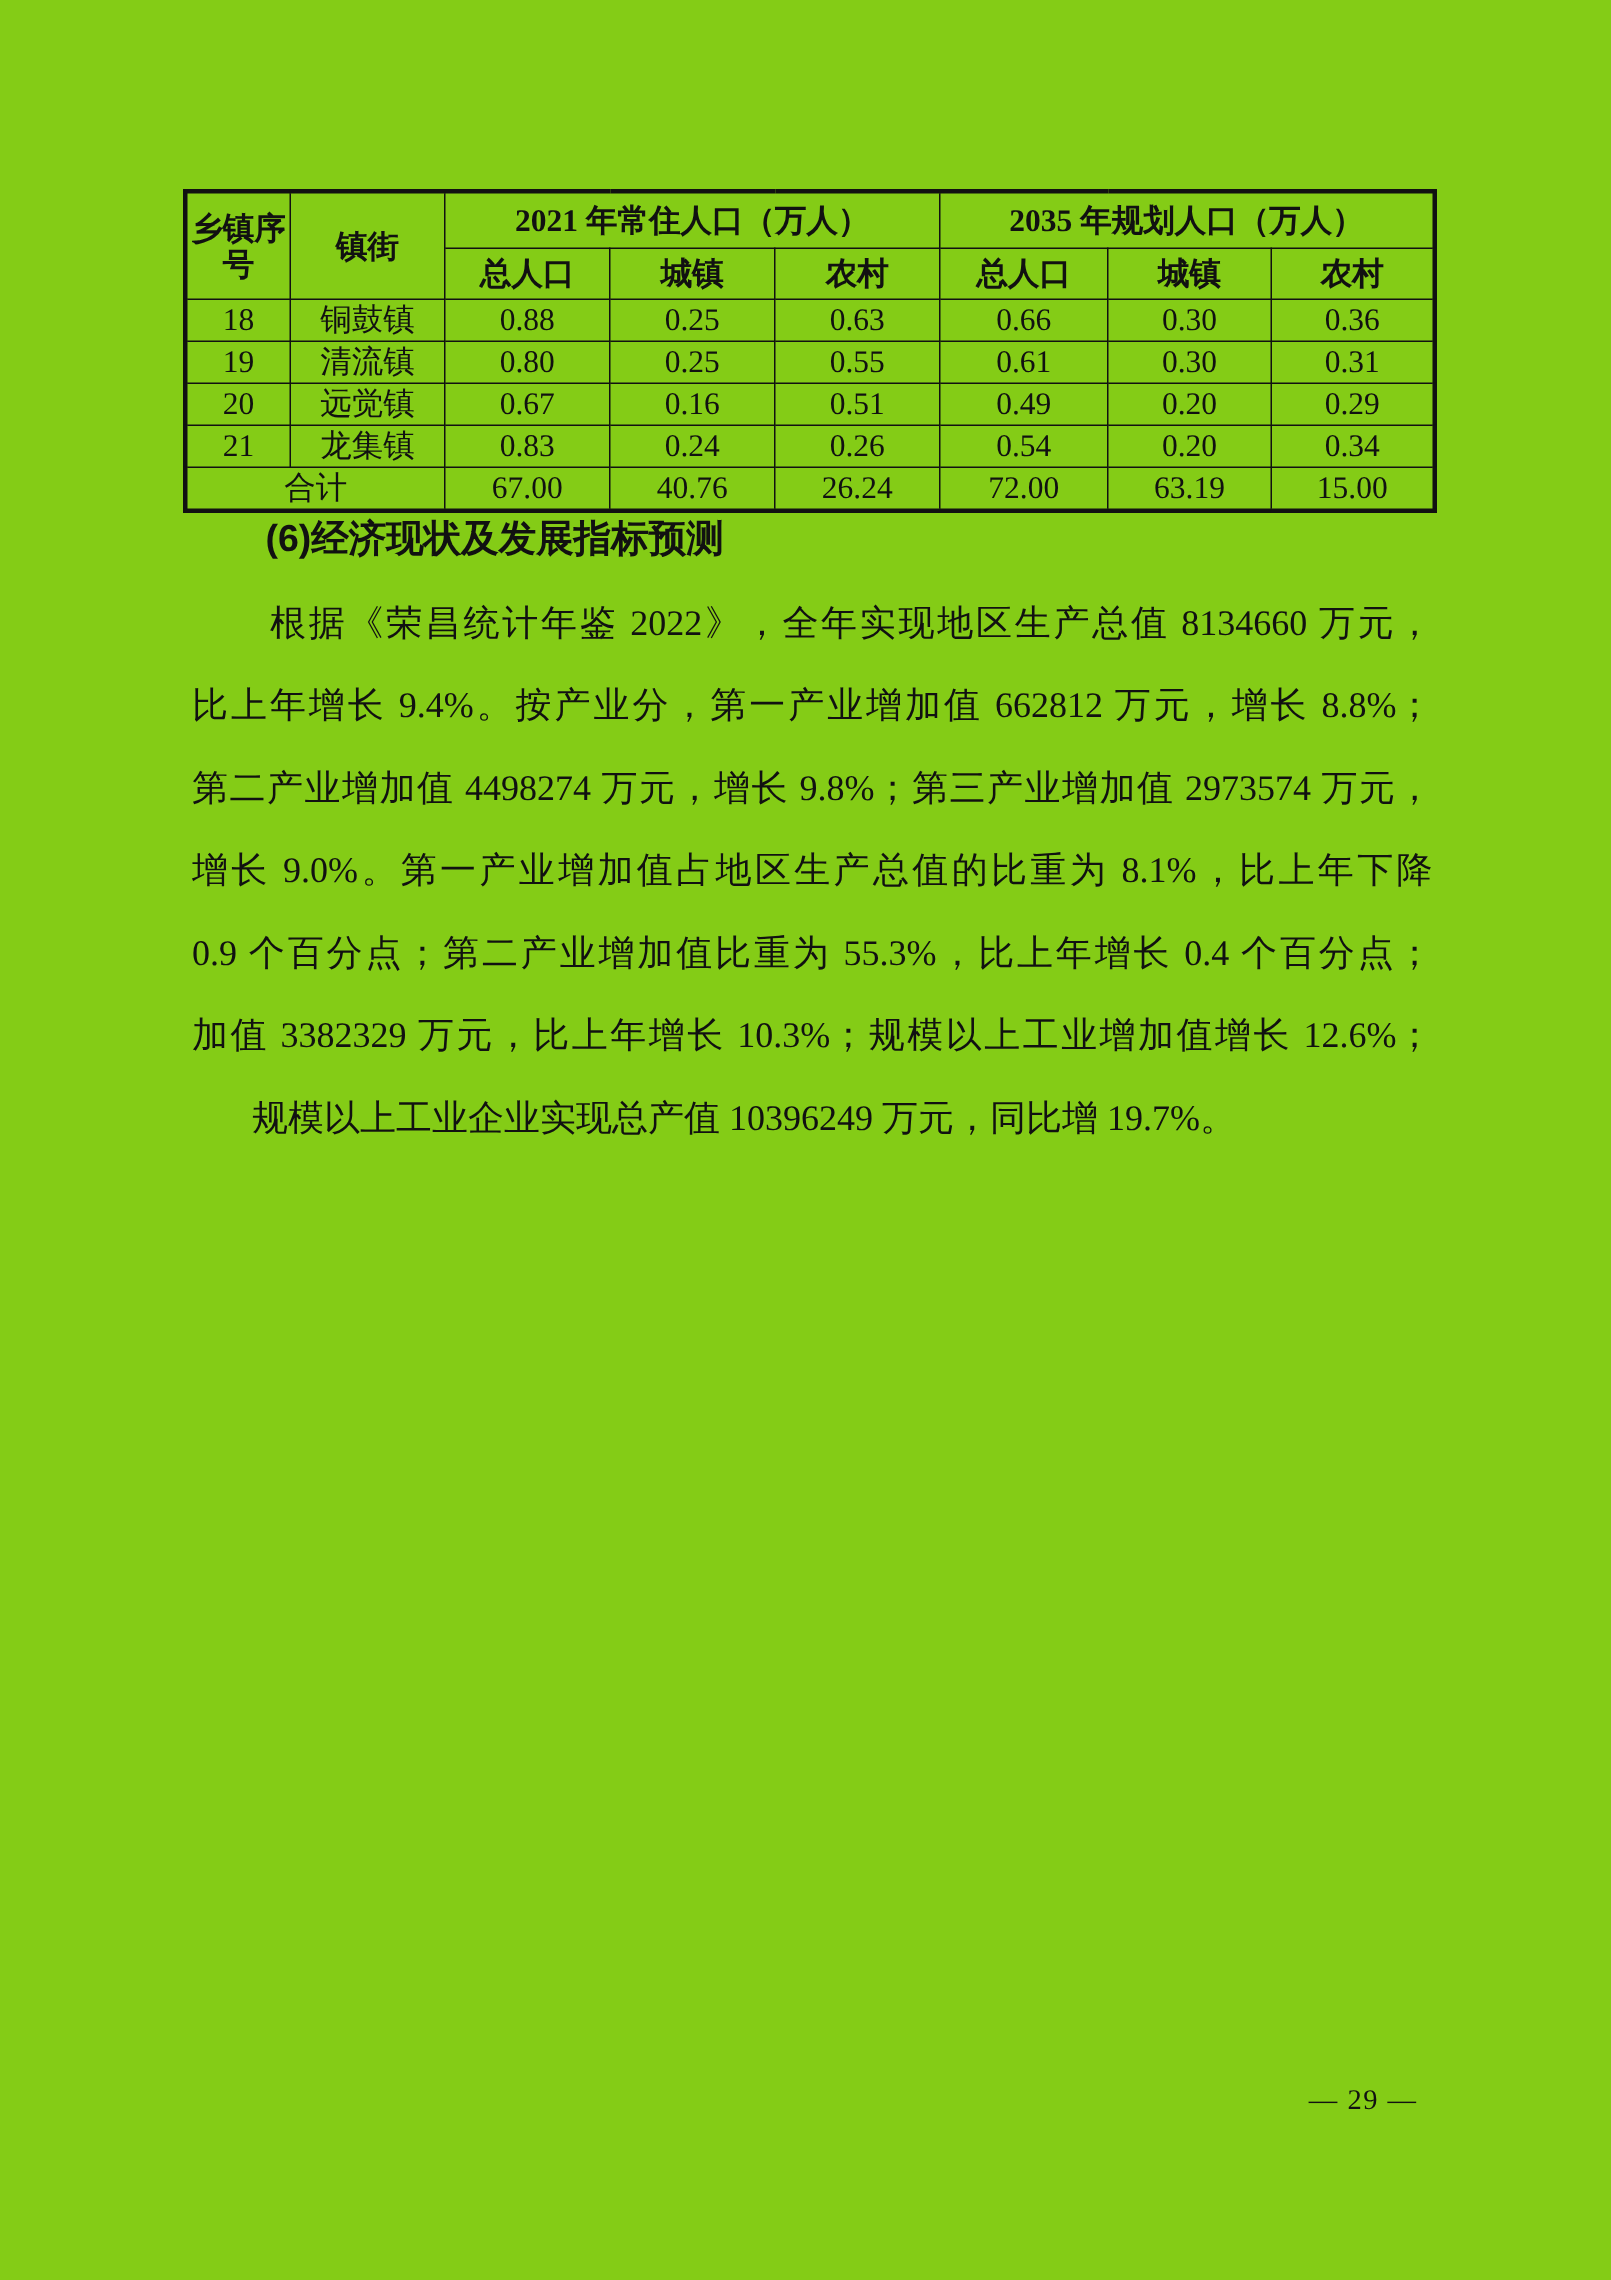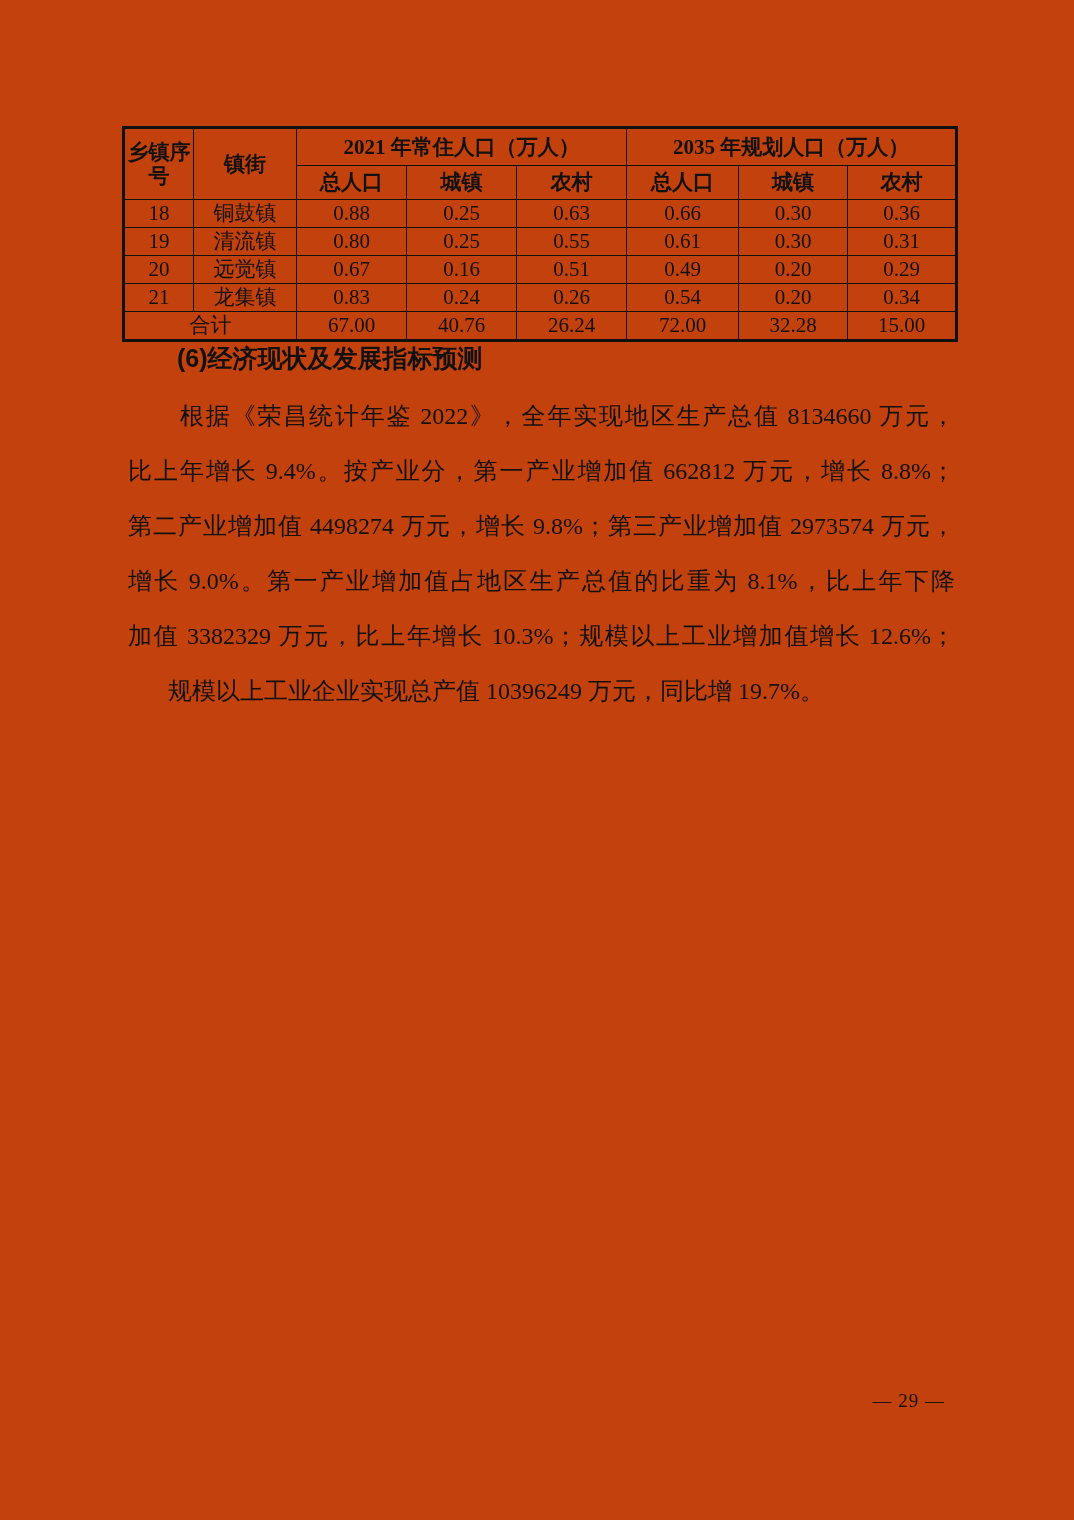--- a/index.html
+++ b/index.html
@@ -1,20 +1,20 @@
 <!DOCTYPE html>
 <html><head>
 <meta charset="utf-8">
 <style>
   html, body { margin: 0; padding: 0; background: #e8e8e8; }
   .page {
     position: relative;
     width: 1074px;
     height: 1520px;
-    background: #c2410c;
+    background: #84cc16;
     margin: 0 auto;
     font-family: "Liberation Serif", "DejaVu Serif", serif;
     color: #111111;
     overflow: hidden;
   }
 
   
   table.pop-table {
     position: absolute;
     left: 122px;
@@ -153,32 +153,33 @@
         <td>0.20</td>
         <td>0.34</td>
       </tr>
 
       <tr class="r-total">
         <td colspan="2">合计</td>
         <td>67.00</td>
         <td>40.76</td>
         <td>26.24</td>
         <td>72.00</td>
-        <td>32.28</td>
+        <td>63.19</td>
         <td>15.00</td>
       </tr>
     </tbody>
   </table>
 
   <div class="section-heading">(6)经济现状及发展指标预测</div>
 
   <div class="body-text">
     <div class="bodyline indent">根据《荣昌统计年鉴 2022》，全年实现地区生产总值 8134660 万元，</div>
     <div class="bodyline">比上年增长 9.4%。按产业分，第一产业增加值 662812 万元，增长 8.8%；</div>
     <div class="bodyline">第二产业增加值 4498274 万元，增长 9.8%；第三产业增加值 2973574 万元，</div>
     <div class="bodyline">增长 9.0%。第一产业增加值占地区生产总值的比重为 8.1%，比上年下降</div>
+    <div class="bodyline">0.9 个百分点；第二产业增加值比重为 55.3%，比上年增长 0.4 个百分点；</div>
     <div class="bodyline">加值 3382329 万元，比上年增长 10.3%；规模以上工业增加值增长 12.6%；</div>
     <div class="bodyline last">规模以上工业企业实现总产值 10396249 万元，同比增 19.7%。</div>
   </div>
 
   <div class="page-number">— 29 —</div>
 
 </div>
 
 </body></html>

